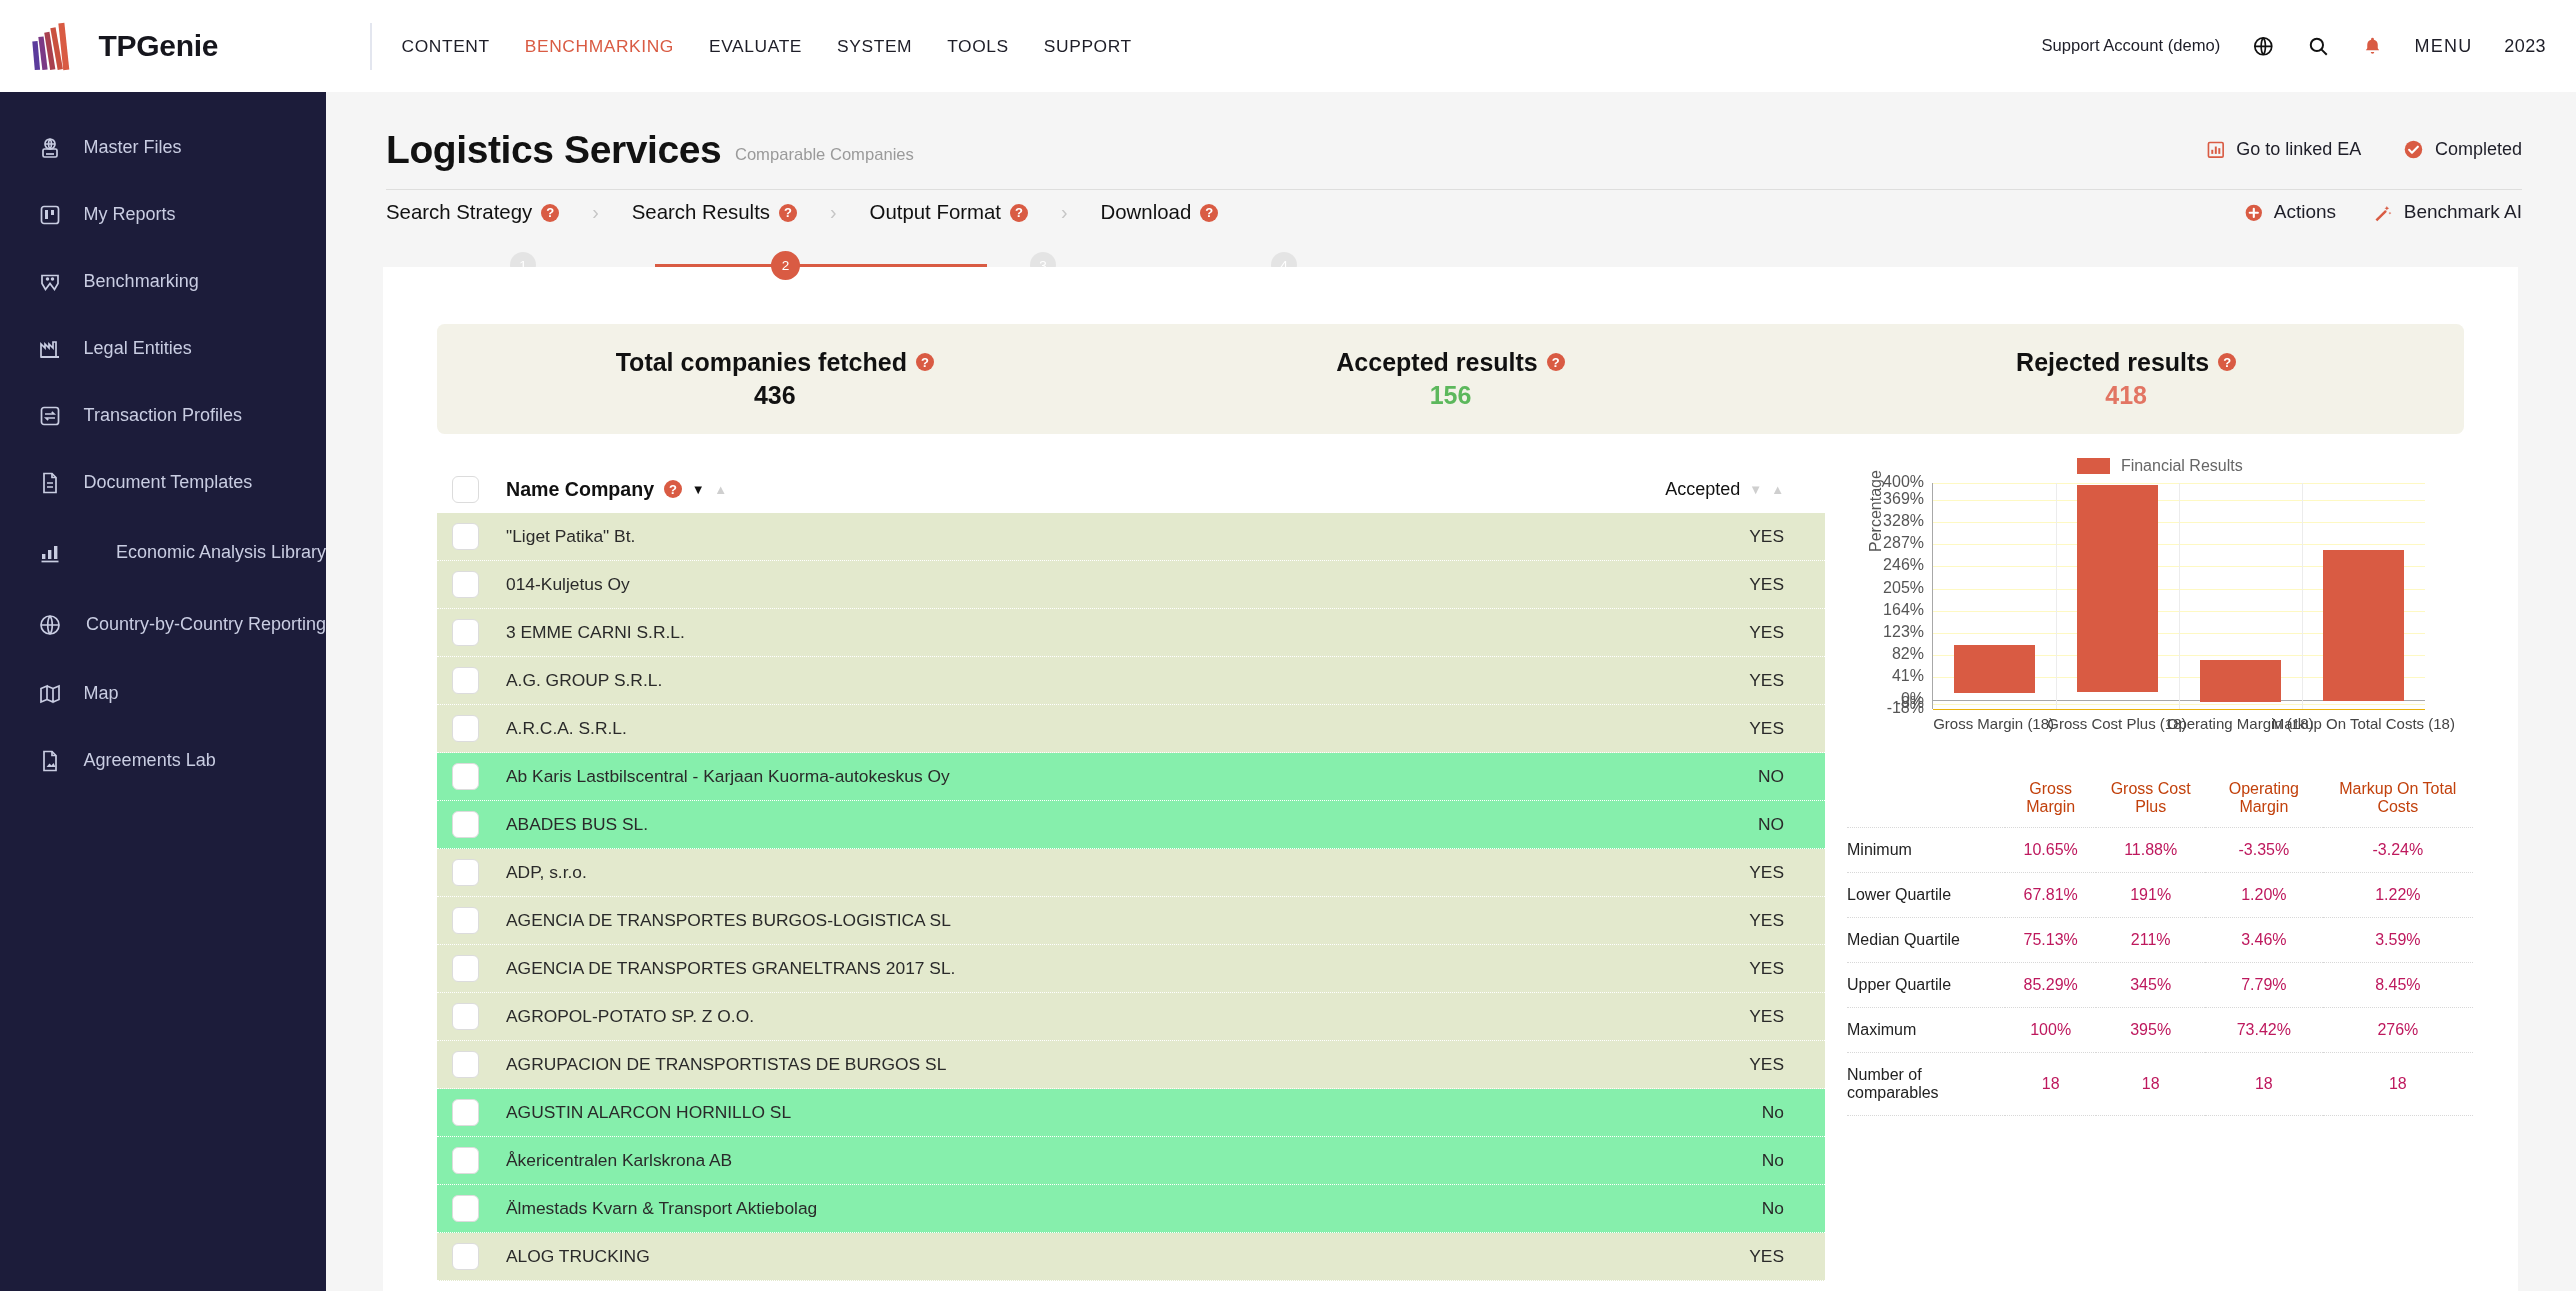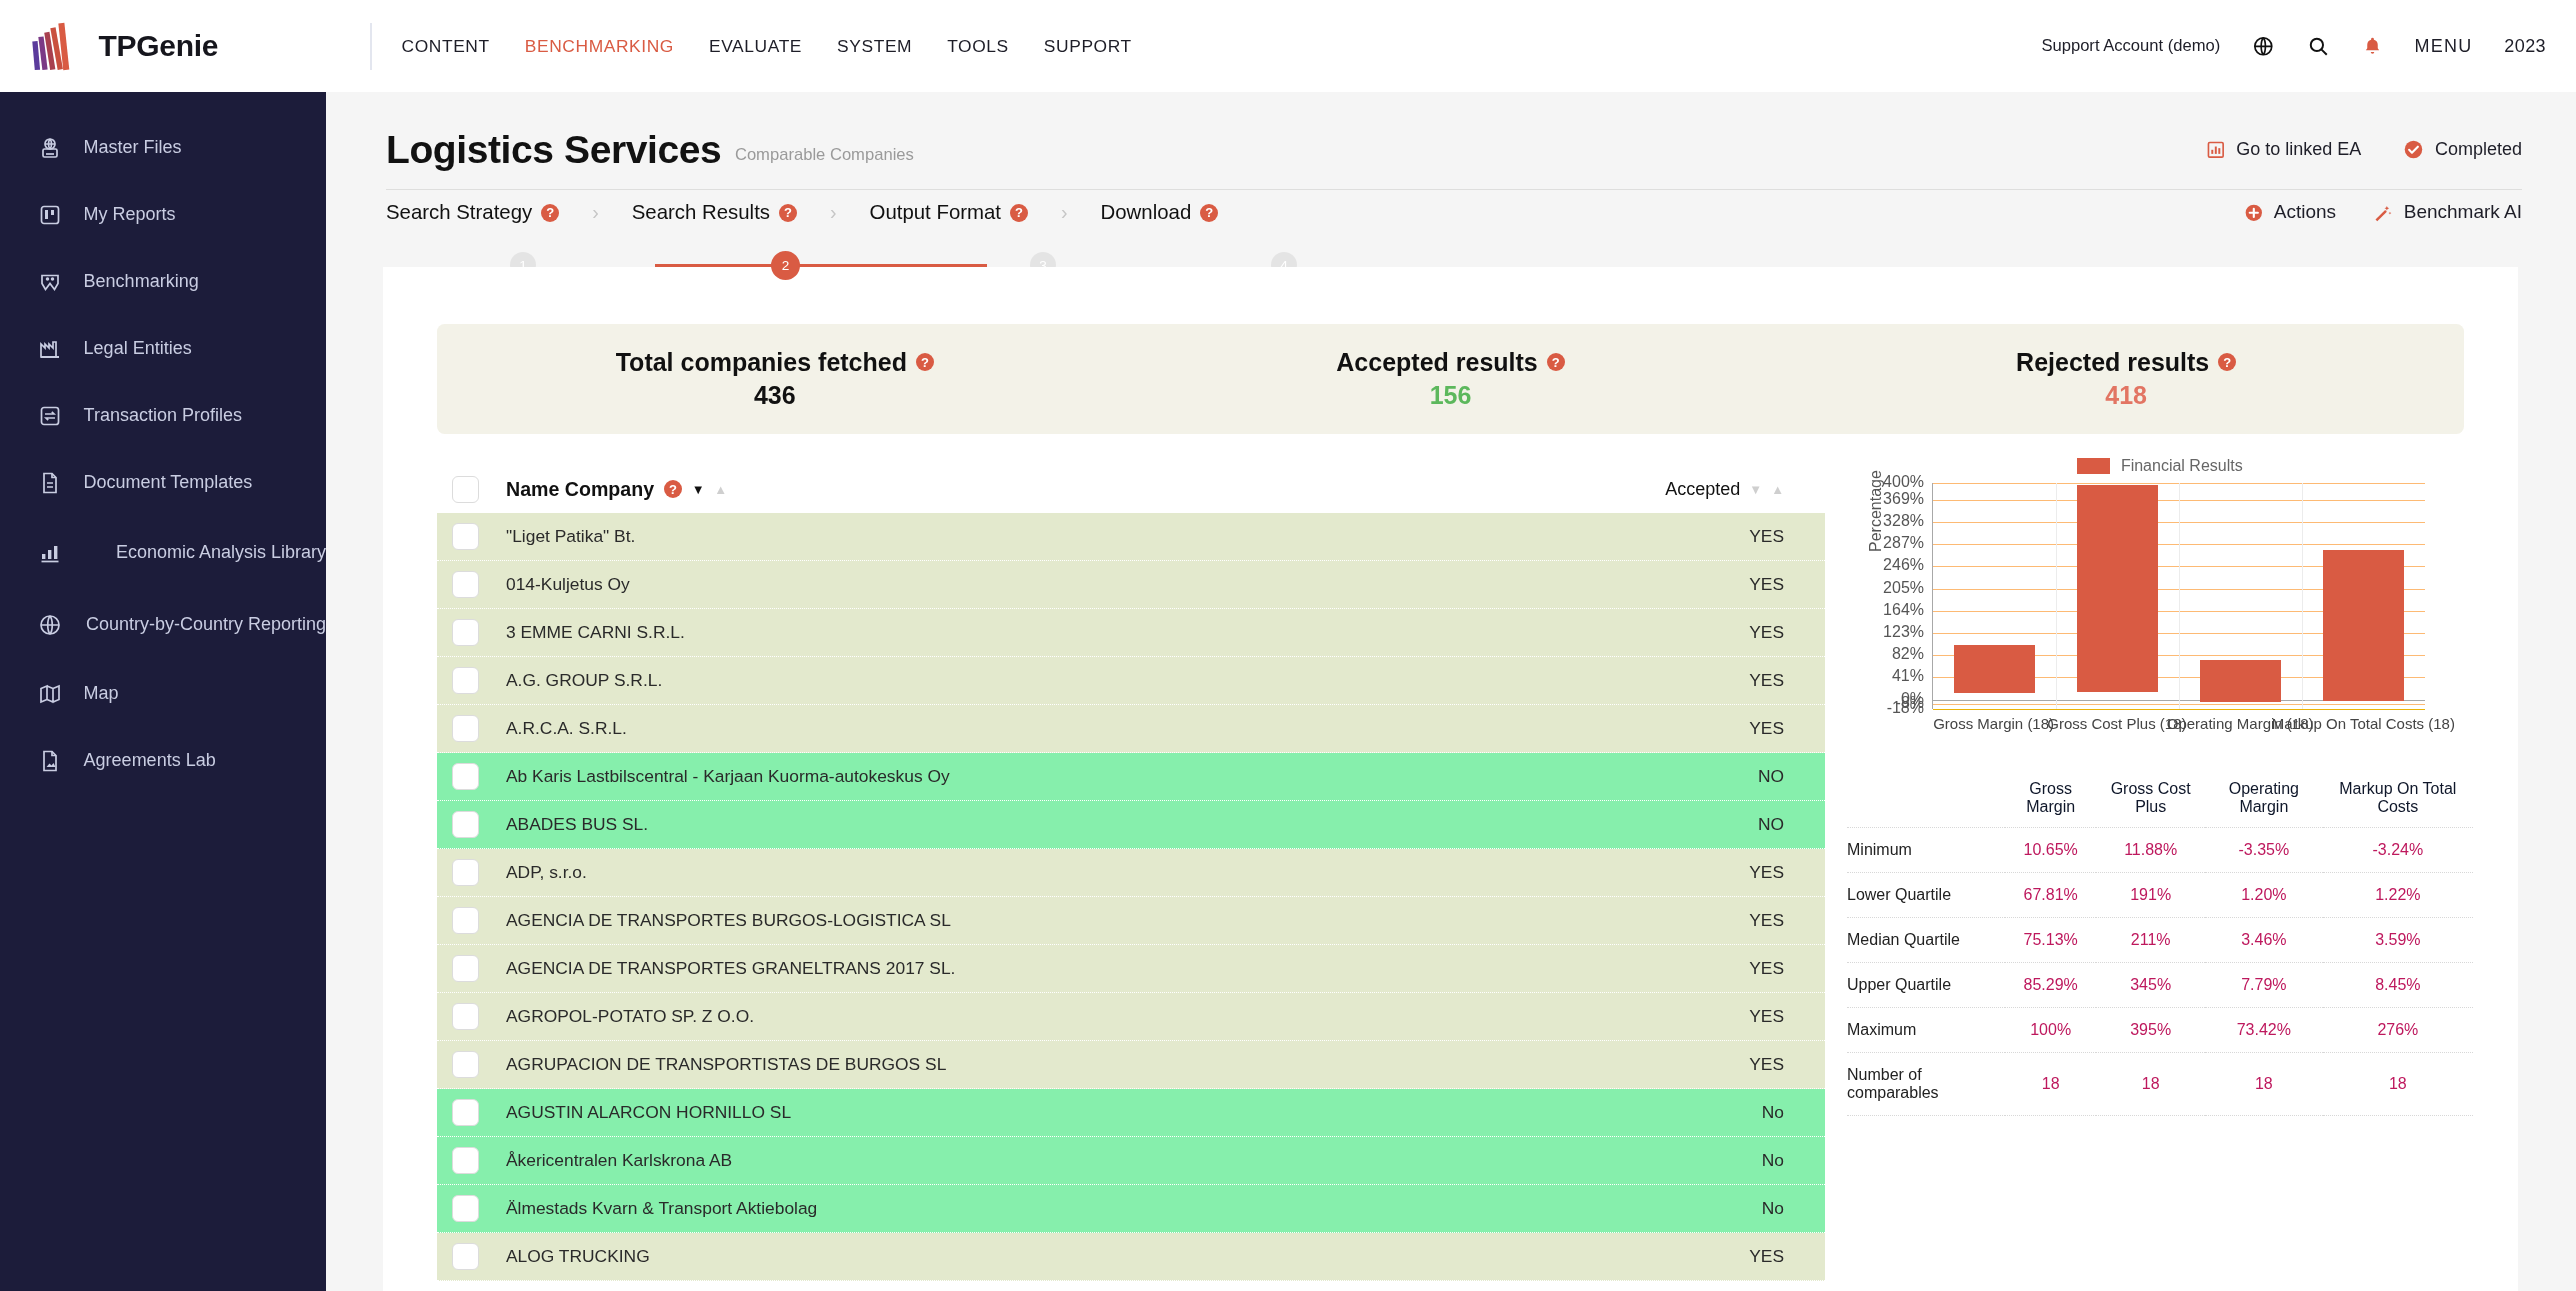--- a/index.html
+++ b/index.html
@@ -137,37 +137,37 @@
   .chart-legend { display: flex; align-items: center; justify-content: center; gap: 10.6px; padding-bottom: 7.5px; }
   .legend-swatch { width: 33px; height: 16.6px; background: #d95b43; }
   .legend-text { font-size: 16px; color: #666; }
 
   .plot { position: relative; height: 226px; margin-left: 85px; margin-right: 48px;
           border-left: 1.5px solid #a8a8a8; }
   .ylab {
     position: absolute; left: -66px; top: 69px; font-size: 16px; color: #555;
     transform: rotate(-90deg); transform-origin: left top; white-space: nowrap;
   }
-  .grid-line { position: absolute; left: 0; right: 0; height: 0.8px; background: #fdba74; }
+  .grid-line { position: absolute; left: 0; right: 0; height: 0.8px; background: #fef9c3; }
   .grid-line .tick-label {
     position: absolute; right: 100%; top: -9.8px; margin-right: 9px;
     font-size: 16px; color: #555; white-space: nowrap;
   }
   .grid-line.axis0 { background: #a8a8a8; }
   .grid-line.axisbot { background: #eab308; }
   .vsep { position: absolute; top: 0; bottom: 0; width: 0.8px; background: #ececec; }
   .bar { position: absolute; background: #d95b43; }
   .xlabels { position: relative; margin-left: 85px; margin-right: 48px; height: 30px; }
   .xlab { position: absolute; top: 6px; font-size: 15px; color: #444; text-align: center; transform: translateX(-50%); white-space: nowrap; }
 
   
   .stats { position: absolute; left: 1464px; top: 507px; width: 626px; }
   .stats table { width: 100%; border-collapse: collapse; }
   .stats th {
-    font-size: 16px; font-weight: 400; color: #0f172a; text-align: center;
+    font-size: 16px; font-weight: 400; color: #c2410c; text-align: center;
     padding: 6px 0 10.6px 0; border-bottom: 0.8px dotted #d8d8d8;
   }
   .stats th.rowhead { text-align: left; width: 158px; }
   .stats td {
     font-size: 16px; color: #be185d; text-align: center; padding: 13px 0;
     border-bottom: 0.8px dotted #d8d8d8;
   }
   .stats td.rowhead { text-align: left; color: #222; }
 </style>
 </head>

